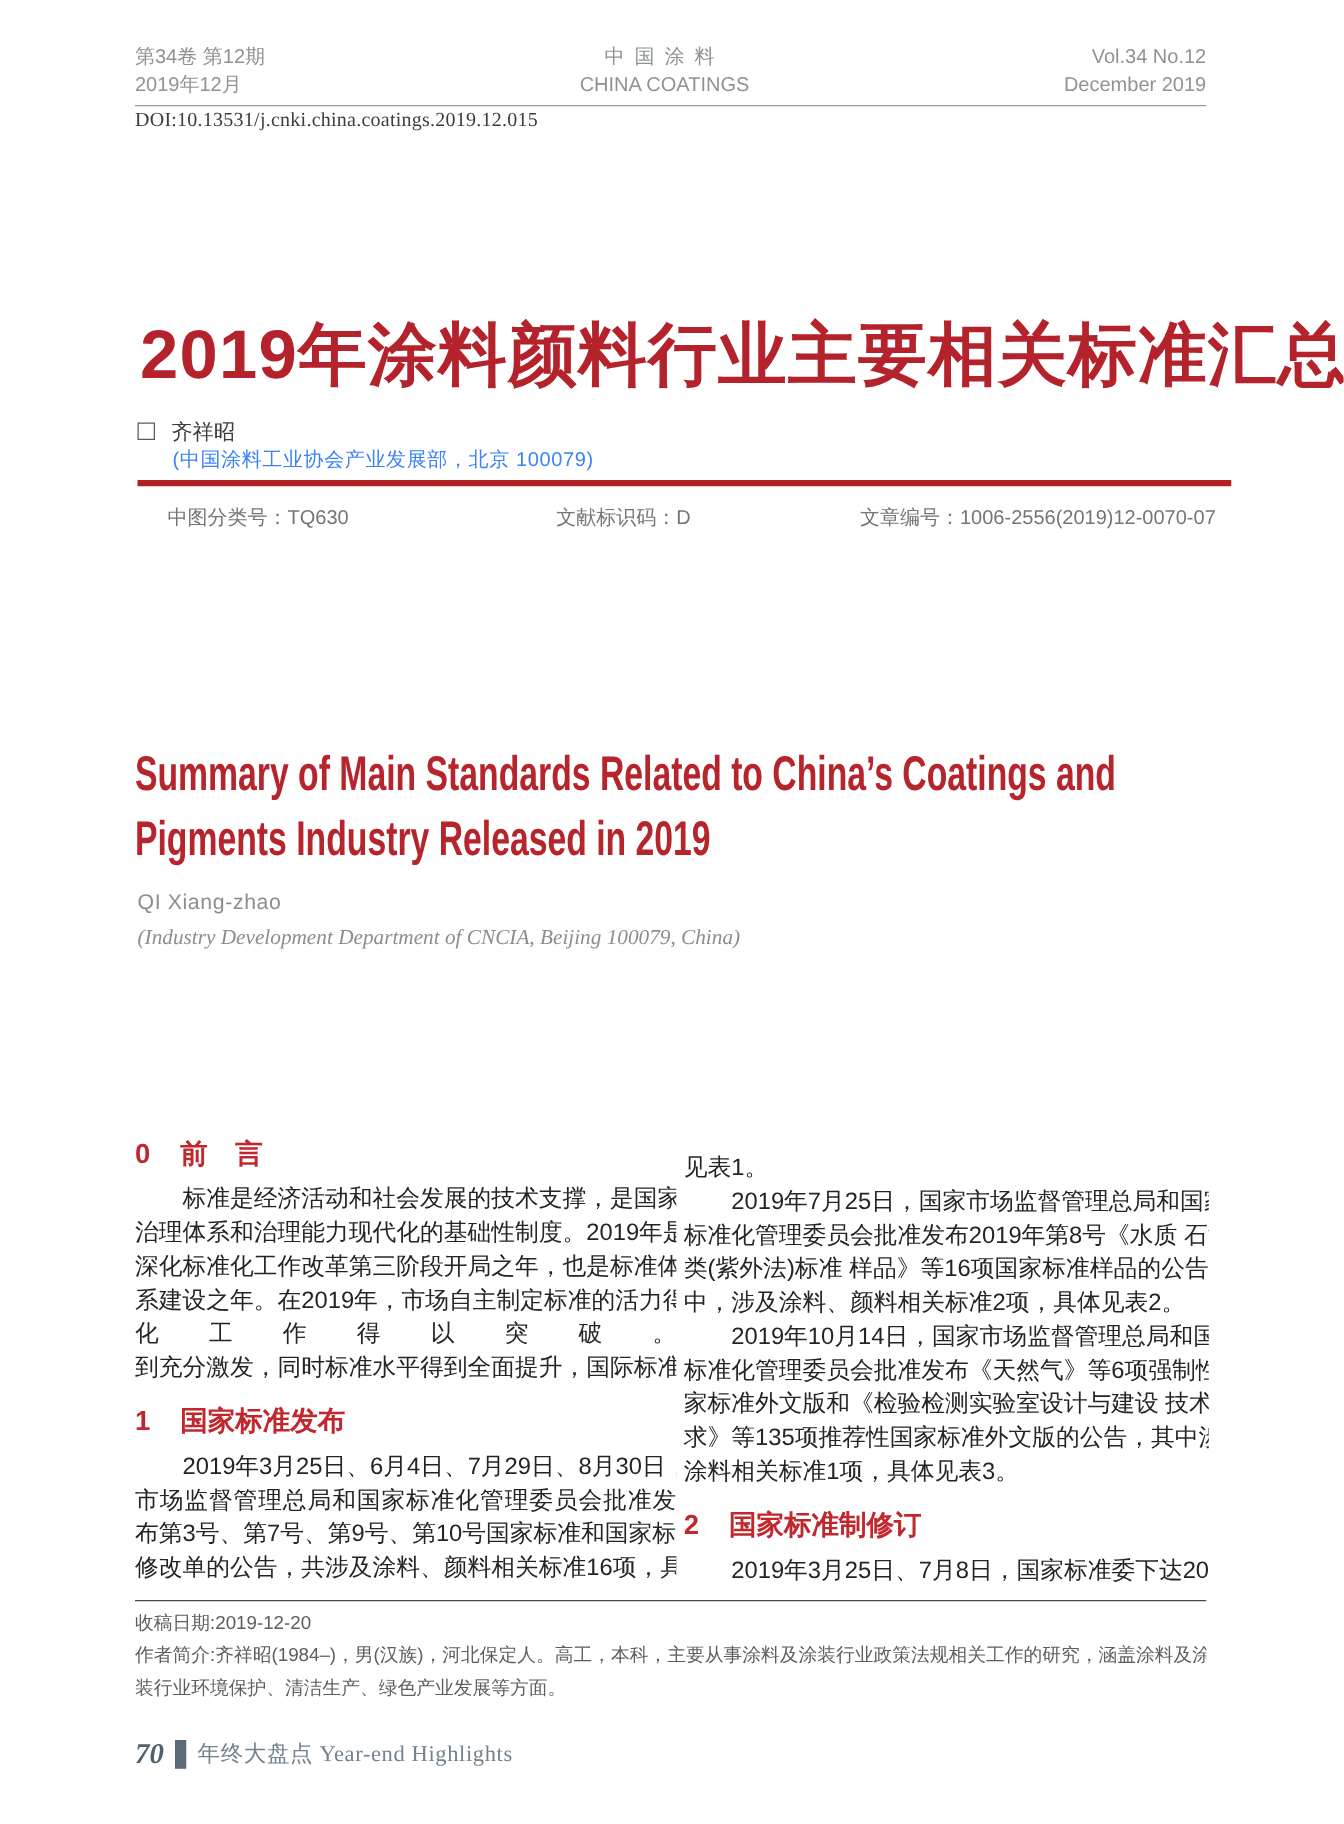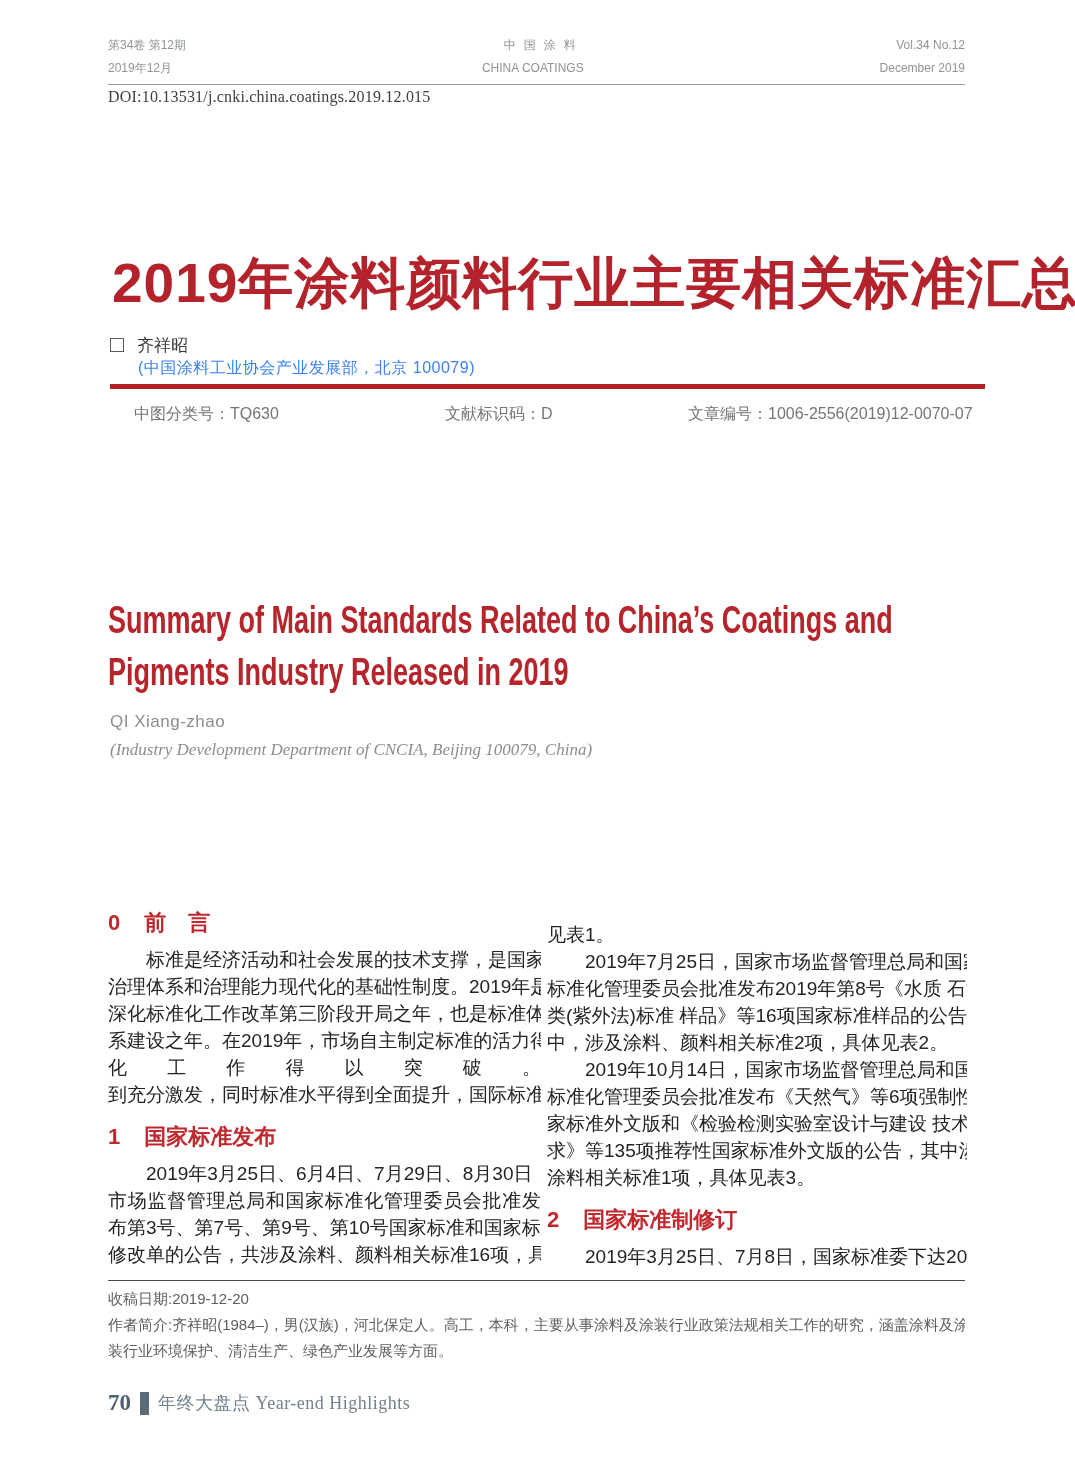--- a/index.html
+++ b/index.html
@@ -7,24 +7,24 @@
     position:relative;
     width:1075px;height:1459px;
     background:#ffffff;
     overflow:hidden;
     font-family:"Liberation Sans","DejaVu Sans",sans-serif;
   }
   
   .jheader{
     position:absolute;left:108px;top:34px;width:857px;
     display:flex;justify-content:space-between;
-    color:#8f9396;font-size:12px;line-height:23px;
+    color:#8f9396;font-size:16px;line-height:23px;
   }
   .jheader .hcol{white-space:nowrap;}
-  .jheader .hcenter{text-align:right;}
+  .jheader .hcenter{text-align:center;}
   .jheader .hright{text-align:right;}
   .cn-journal{letter-spacing:8px;}
   .header-rule{
     position:absolute;left:108px;top:84px;width:857px;height:0;
     border-top:1.5px solid #9a9a9a;
   }
   .doi{
     position:absolute;left:108px;top:88px;
     font-family:Liberation Serif, serif;
     font-size:16px;color:#3d3d3d;letter-spacing:0.2px;
@@ -103,21 +103,21 @@
     font-size:15px;color:#5e5e5e;line-height:26px;
   }
   .footnote .fline{white-space:nowrap;overflow:hidden;}
   
   .pfooter{
     position:absolute;left:108px;top:1390px;
     display:flex;align-items:center;
     font-family:"Liberation Serif","DejaVu Serif",serif;
   }
   .pnum{
-    font-size:23px;font-weight:bold;
+    font-size:23px;font-weight:bold;font-style:italic;
     color:#4f6170;margin-right:9px;
   }
   .pbar{width:9px;height:23px;background:#5a6a76;margin-right:9px;}
   .plabel{font-size:18px;color:#72828e;letter-spacing:0.5px;white-space:nowrap;}
 </style>
 </head>
 <body>
 
 <div class="page">
 

